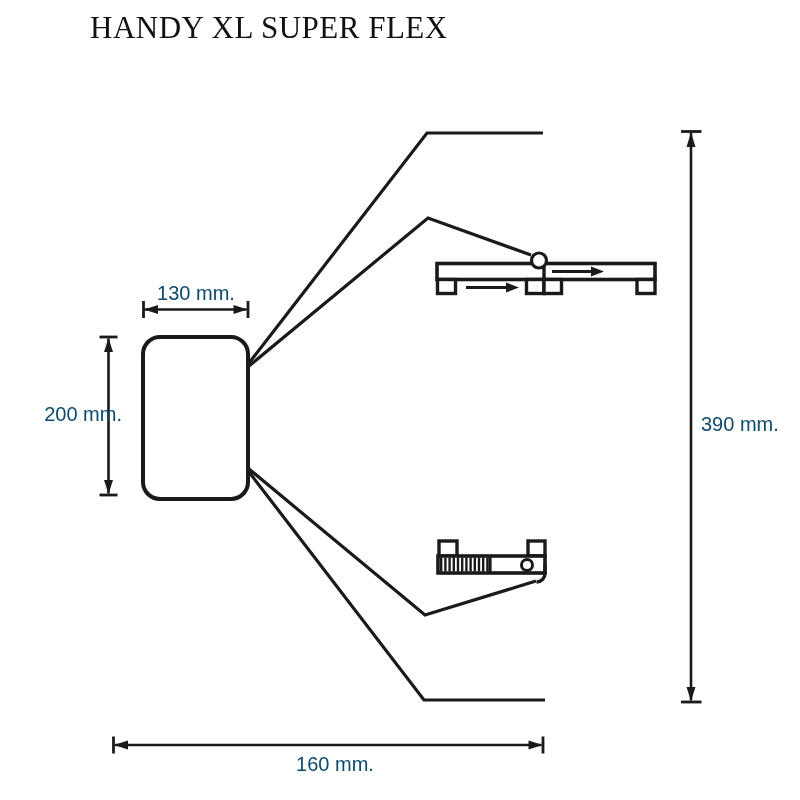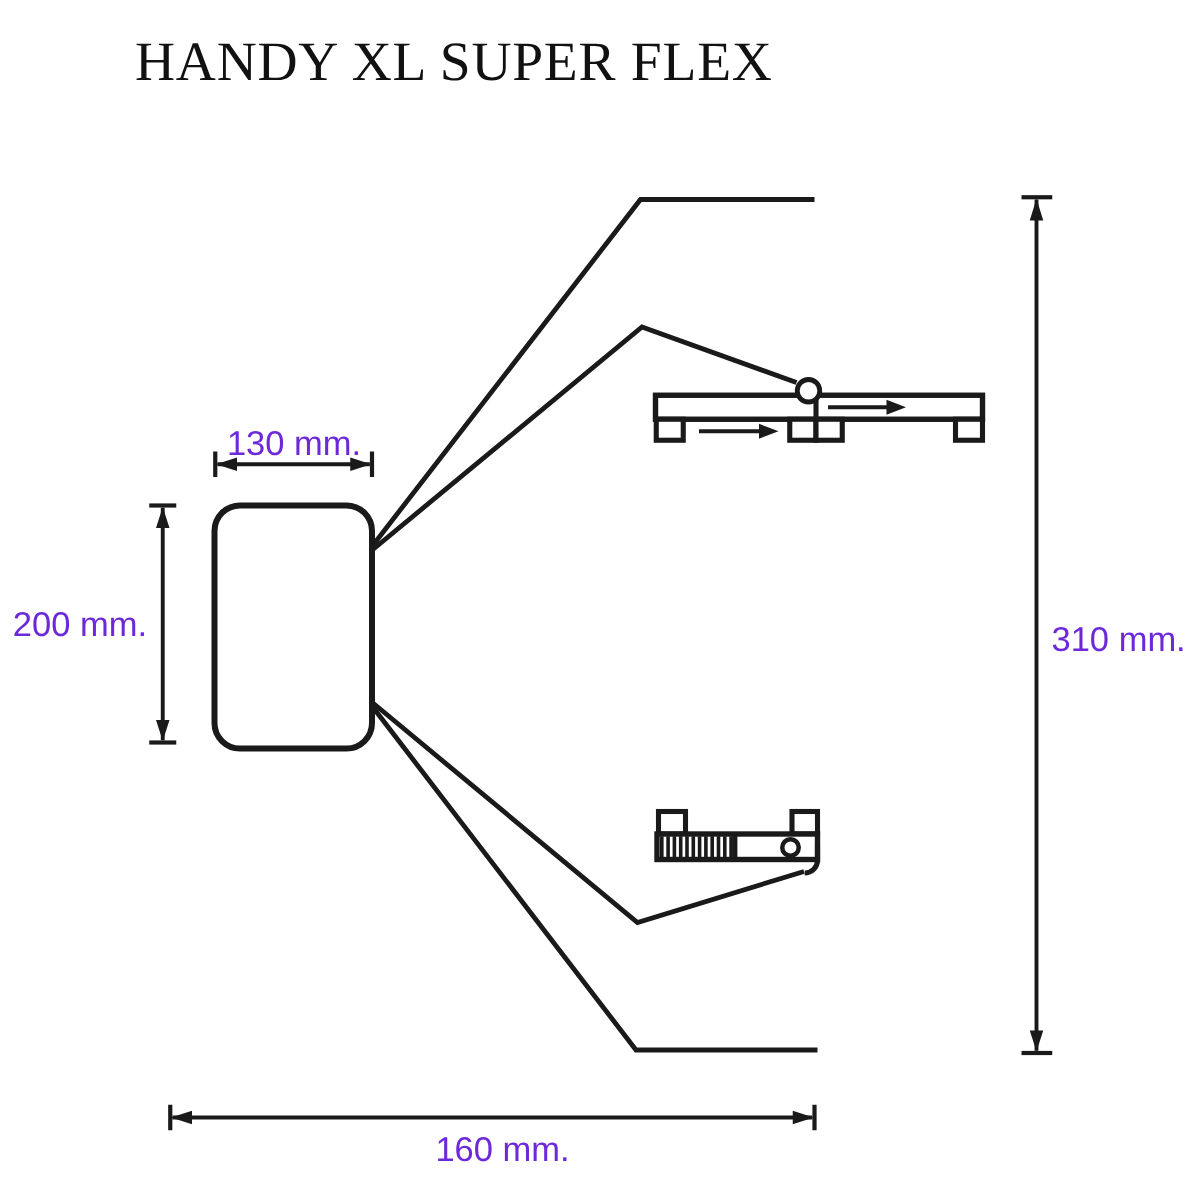--- a/index.html
+++ b/index.html
@@ -1,23 +1,23 @@
 <!DOCTYPE html>
 <html><head>
 <meta charset="utf-8">
 <style>
   html,body{margin:0;padding:0;background:#ffffff;}
   .canvas{position:relative;width:800px;height:800px;background:#ffffff;overflow:hidden;
           font-family:"Liberation Sans",sans-serif;color:#1a1a1a;}
-  .title{position:absolute;left:90px;top:20px;
-         font-family:"Liberation Serif",serif;font-size:37px;font-weight:500;
+  .title{position:absolute;left:90px;top:10px;
+         font-family:"Liberation Serif",serif;font-size:31px;font-weight:500;
          letter-spacing:0.5px;color:#111;white-space:nowrap;}
-  .dim-label{position:absolute;font-size:23px;color:#6d28d9;white-space:nowrap;}
+  .dim-label{position:absolute;font-size:20px;color:#0c4a6e;white-space:nowrap;}
   .dim-130{left:143px;top:282px;width:106px;text-align:center;}
-  .dim-200{left:0px;top:403px;width:98px;text-align:right;}
+  .dim-200{left:0px;top:403px;width:98px;text-align:right;padding-left:24px;}
   .dim-390{left:701px;top:413px;}
   .dim-270{left:235px;top:753px;width:200px;text-align:center;}
   svg{position:absolute;left:0;top:0;}
   .ln{stroke:#1a1a1a;fill:none;}
   .fillw{fill:#ffffff;}
   .solid{fill:#1a1a1a;stroke:none;}
 </style>
 </head>
 <body>
 
@@ -91,16 +91,16 @@
       <line x1="113.5" y1="736.5" x2="113.5" y2="753.5" class="ln" stroke-width="2.8"></line>
       <line x1="543" y1="736.5" x2="543" y2="753.5" class="ln" stroke-width="2.8"></line>
       <line x1="115" y1="745" x2="541.5" y2="745" class="ln" stroke-width="2.6"></line>
       <polygon points="114,745 128,740.5 128,749.5" class="solid"></polygon>
       <polygon points="542.5,745 528.5,740.5 528.5,749.5" class="solid"></polygon>
     </g>
   </svg>
 
   <div class="dim-label dim-130">130 mm.</div>
   <div class="dim-label dim-200">200 mm.</div>
-  <div class="dim-label dim-390">310 mm.</div>
+  <div class="dim-label dim-390">390 mm.</div>
   <div class="dim-label dim-270">160 mm.</div>
 
 </div>
 
 </body></html>

